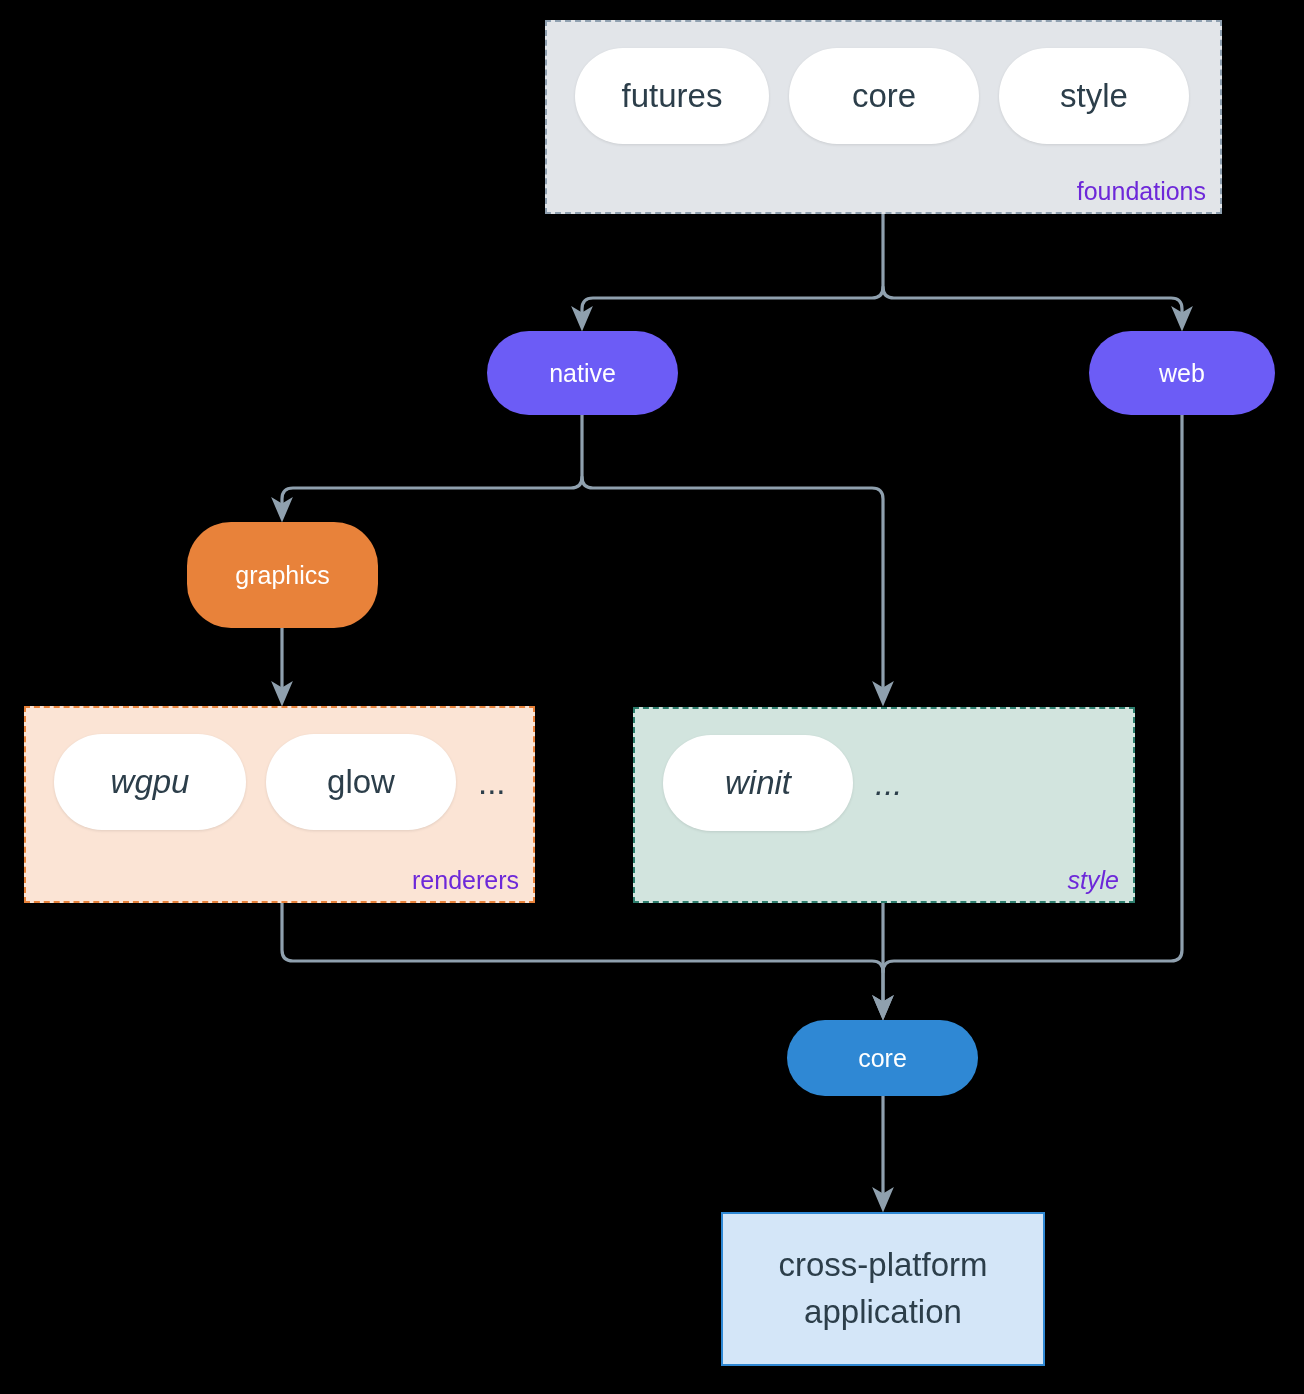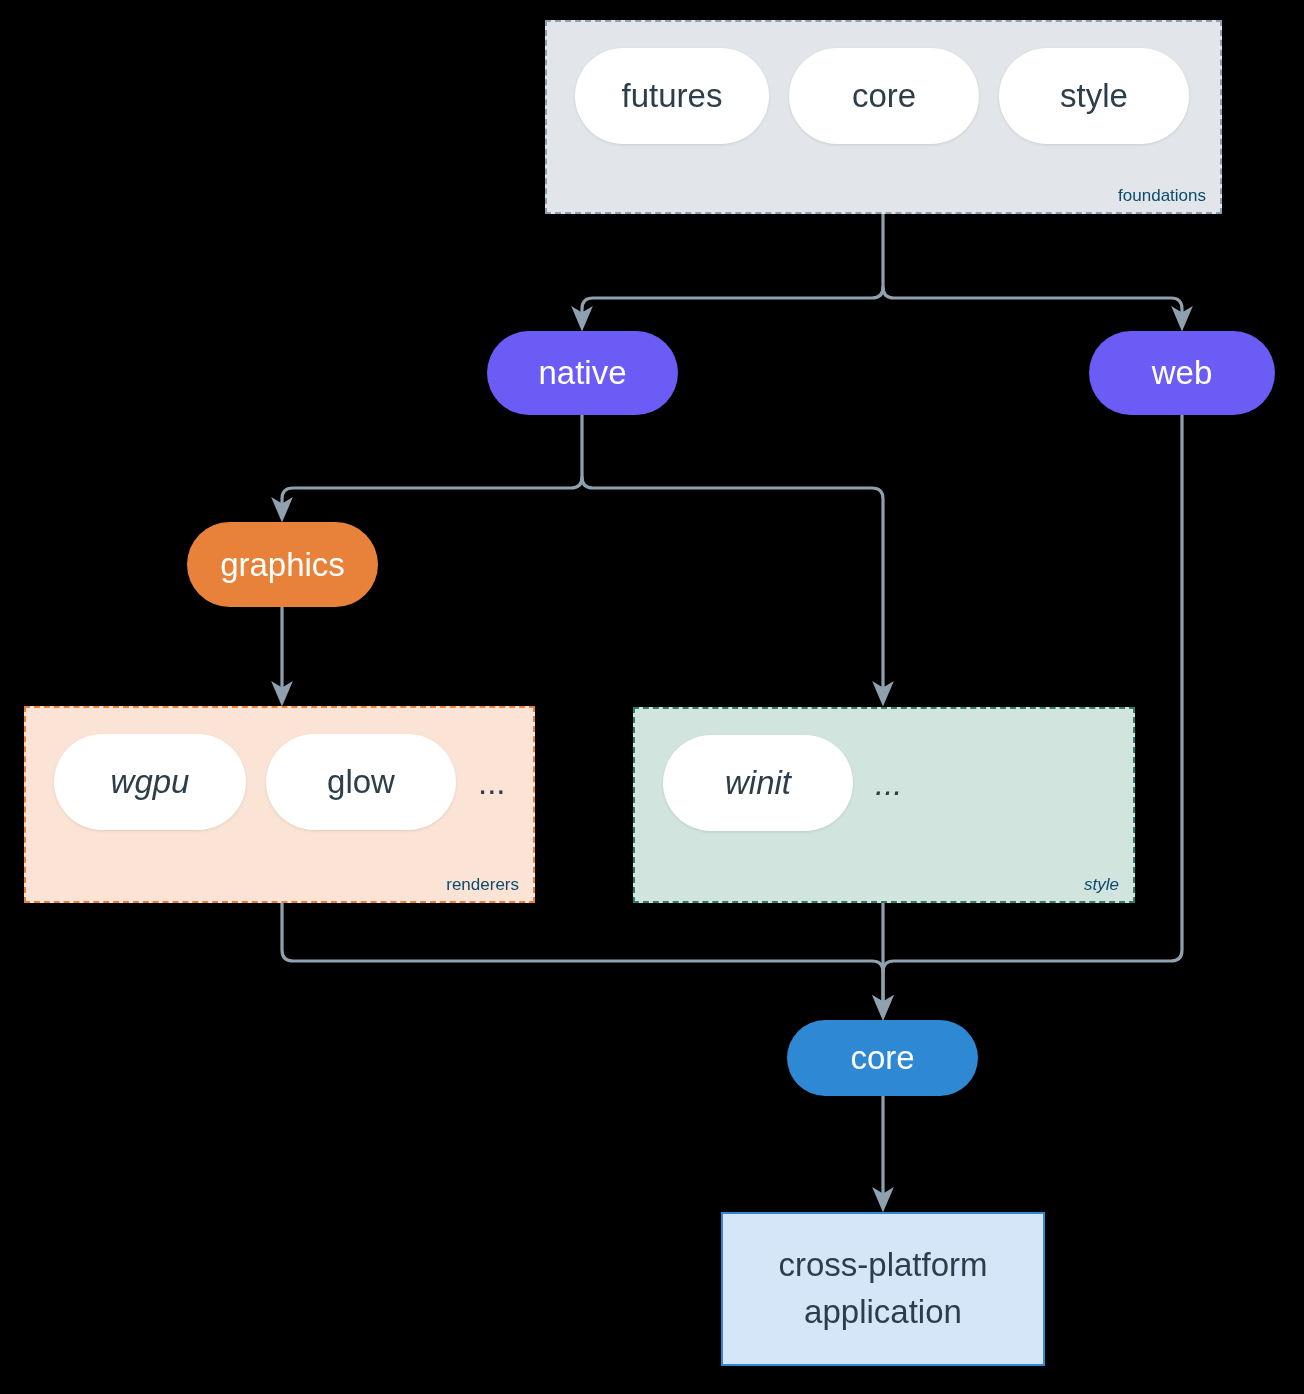--- a/index.html
+++ b/index.html
@@ -25,22 +25,22 @@
 
   
   .group {
     position: absolute;
     box-sizing: border-box;
   }
   .group-label {
     position: absolute;
     right: 14px;
     bottom: 8px;
-    font-size: 17px;
-    color: #0c4a6e;
+    font-size: 25px;
+    color: #6d28d9;
     line-height: 1;
     white-space: nowrap;
     margin-top: 30px;
   }
   .group-items {
     position: absolute;
     left: 0; top: 0;
     display: flex;
     align-items: center;
     gap: 20px;
@@ -101,39 +101,39 @@
     margin-left: 2px;
     white-space: nowrap;
   }
 
   
   .node {
     position: absolute;
     display: flex;
     align-items: center;
     justify-content: center;
-    font-size: 33px;
+    font-size: 25px;
     color: #ffffff;
     border-radius: 44px;
     box-sizing: border-box;
     white-space: nowrap;
   }
   .node-native {
     left: 487px; top: 331px;
     width: 191px; height: 84px;
     background: #6c5cf6;
   }
   .node-web {
     left: 1089px; top: 331px;
     width: 186px; height: 84px;
     background: #6c5cf6;
   }
   .node-graphics {
     left: 187px; top: 522px;
-    width: 191px; height: 85px;
+    width: 191px; height: 106px;
     background: #e8823a;
   }
   .node-iced {
     left: 787px; top: 1020px;
     width: 191px; height: 76px;
     background: #2f88d4;
   }
 
   
   .node-app {

